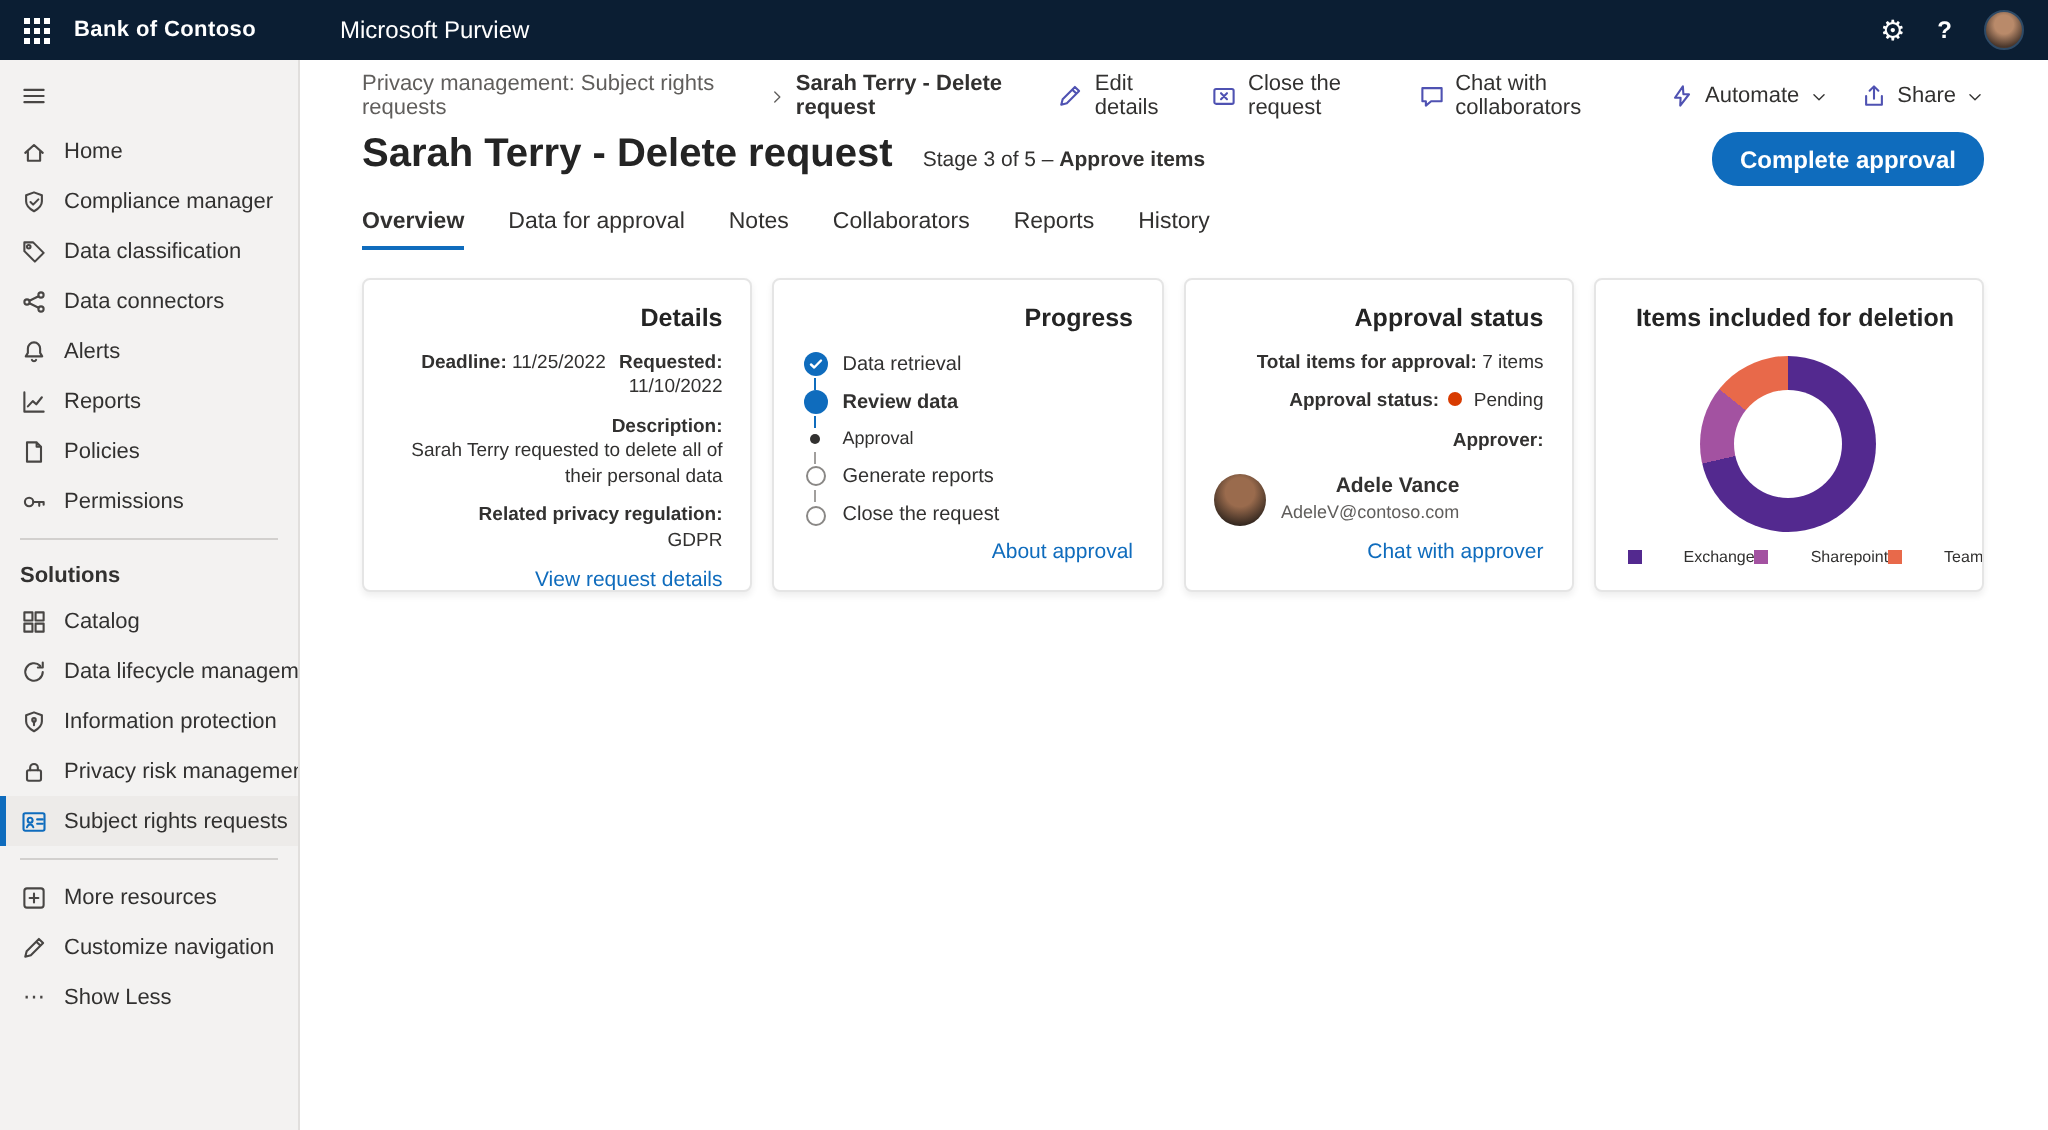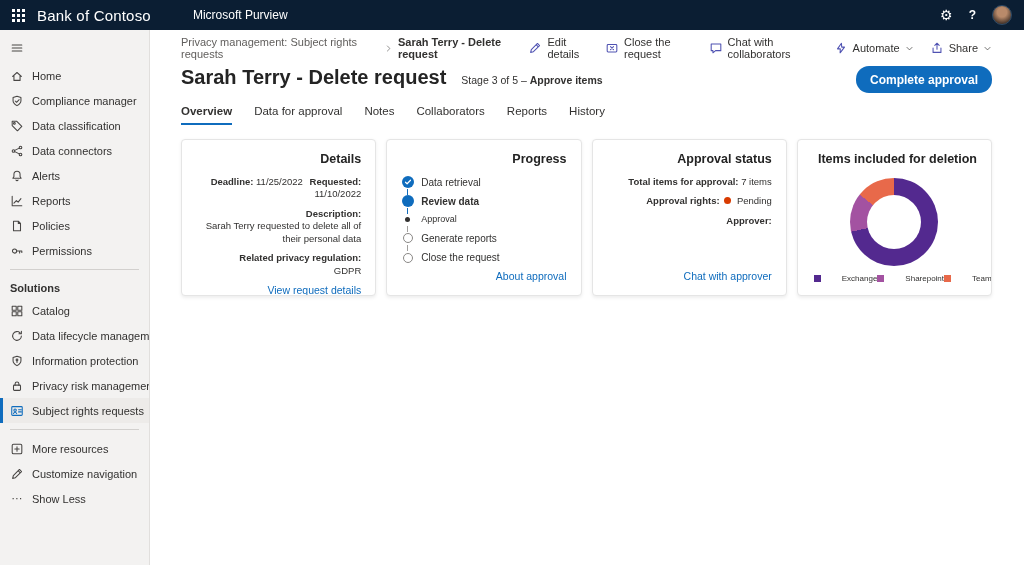--- a/index.html
+++ b/index.html
@@ -10,21 +10,21 @@
   }
   .ic { fill: none; stroke: currentColor; stroke-width: 1.2; stroke-linecap: round; stroke-linejoin: round; flex: none; }
 
   
   .topbar {
     height: 30px; background: var(--topbar, #0b1e33); color: #fff;
     display: flex; align-items: center; justify-content: space-between; padding: 0 12px;
   }
   .topbar-left { display: flex; align-items: center; }
   .waffle { margin-right: 12px; cursor: pointer; display: flex; }
-  .brand { font-weight: 400; font-size: 15px; letter-spacing: .2px; }
+  .brand { font-weight: 700; font-size: 11px; letter-spacing: .2px; }
   .product { font-size: 12px; margin-left: 42px; }
   .topbar-right { display: flex; align-items: center; gap: 16px; }
   .tb-glyph { font-size: 14px; line-height: 1; cursor: pointer; }
   .tb-help { font-size: 12px; font-weight: 700; cursor: pointer; }
   .avatar-sm {
     width: 20px; height: 20px; border-radius: 50%; cursor: pointer;
     background: radial-gradient(circle at 50% 35%, #b98a6a 0 32%, #4a372c 75%);
     border: 1px solid #2e4a66;
   }
 
@@ -412,26 +412,33 @@
         <a class="card-link">About approval</a>
       </section>
 
       <section class="card">
         <div class="card-title">Approval status</div>
         <div class="meta-line">
           <b>Total items for approval:</b>
           <span>7 items</span>
         </div>
         <div class="meta-line">
-          <b>Approval rights:</b>
+          <b>Approval status:</b>
           <span class="status-dot"></span>
           <span>Pending</span>
         </div>
         <div class="meta-line">
           <b>Approver:</b>
+        </div>
+        <div class="approver">
+          <span class="avatar-md"></span>
+          <span>
+            <div class="approver-name">Adele Vance</div>
+            <div class="approver-email">AdeleV@contoso.com</div>
+          </span>
         </div>
         <a class="card-link">Chat with approver</a>
       </section>
 
       <section class="card">
         <div class="card-title">Items included for deletion</div>
         <div class="donut-wrap">
           <div class="donut" style="background: conic-gradient(rgb(83, 41, 143) 0deg, rgb(83, 41, 143) 257.143deg, rgb(163, 82, 161) 257.143deg, rgb(163, 82, 161) 308.571deg, rgb(232, 105, 74) 308.571deg, rgb(232, 105, 74) 360deg);"></div>
         </div>
         <div class="legend">

